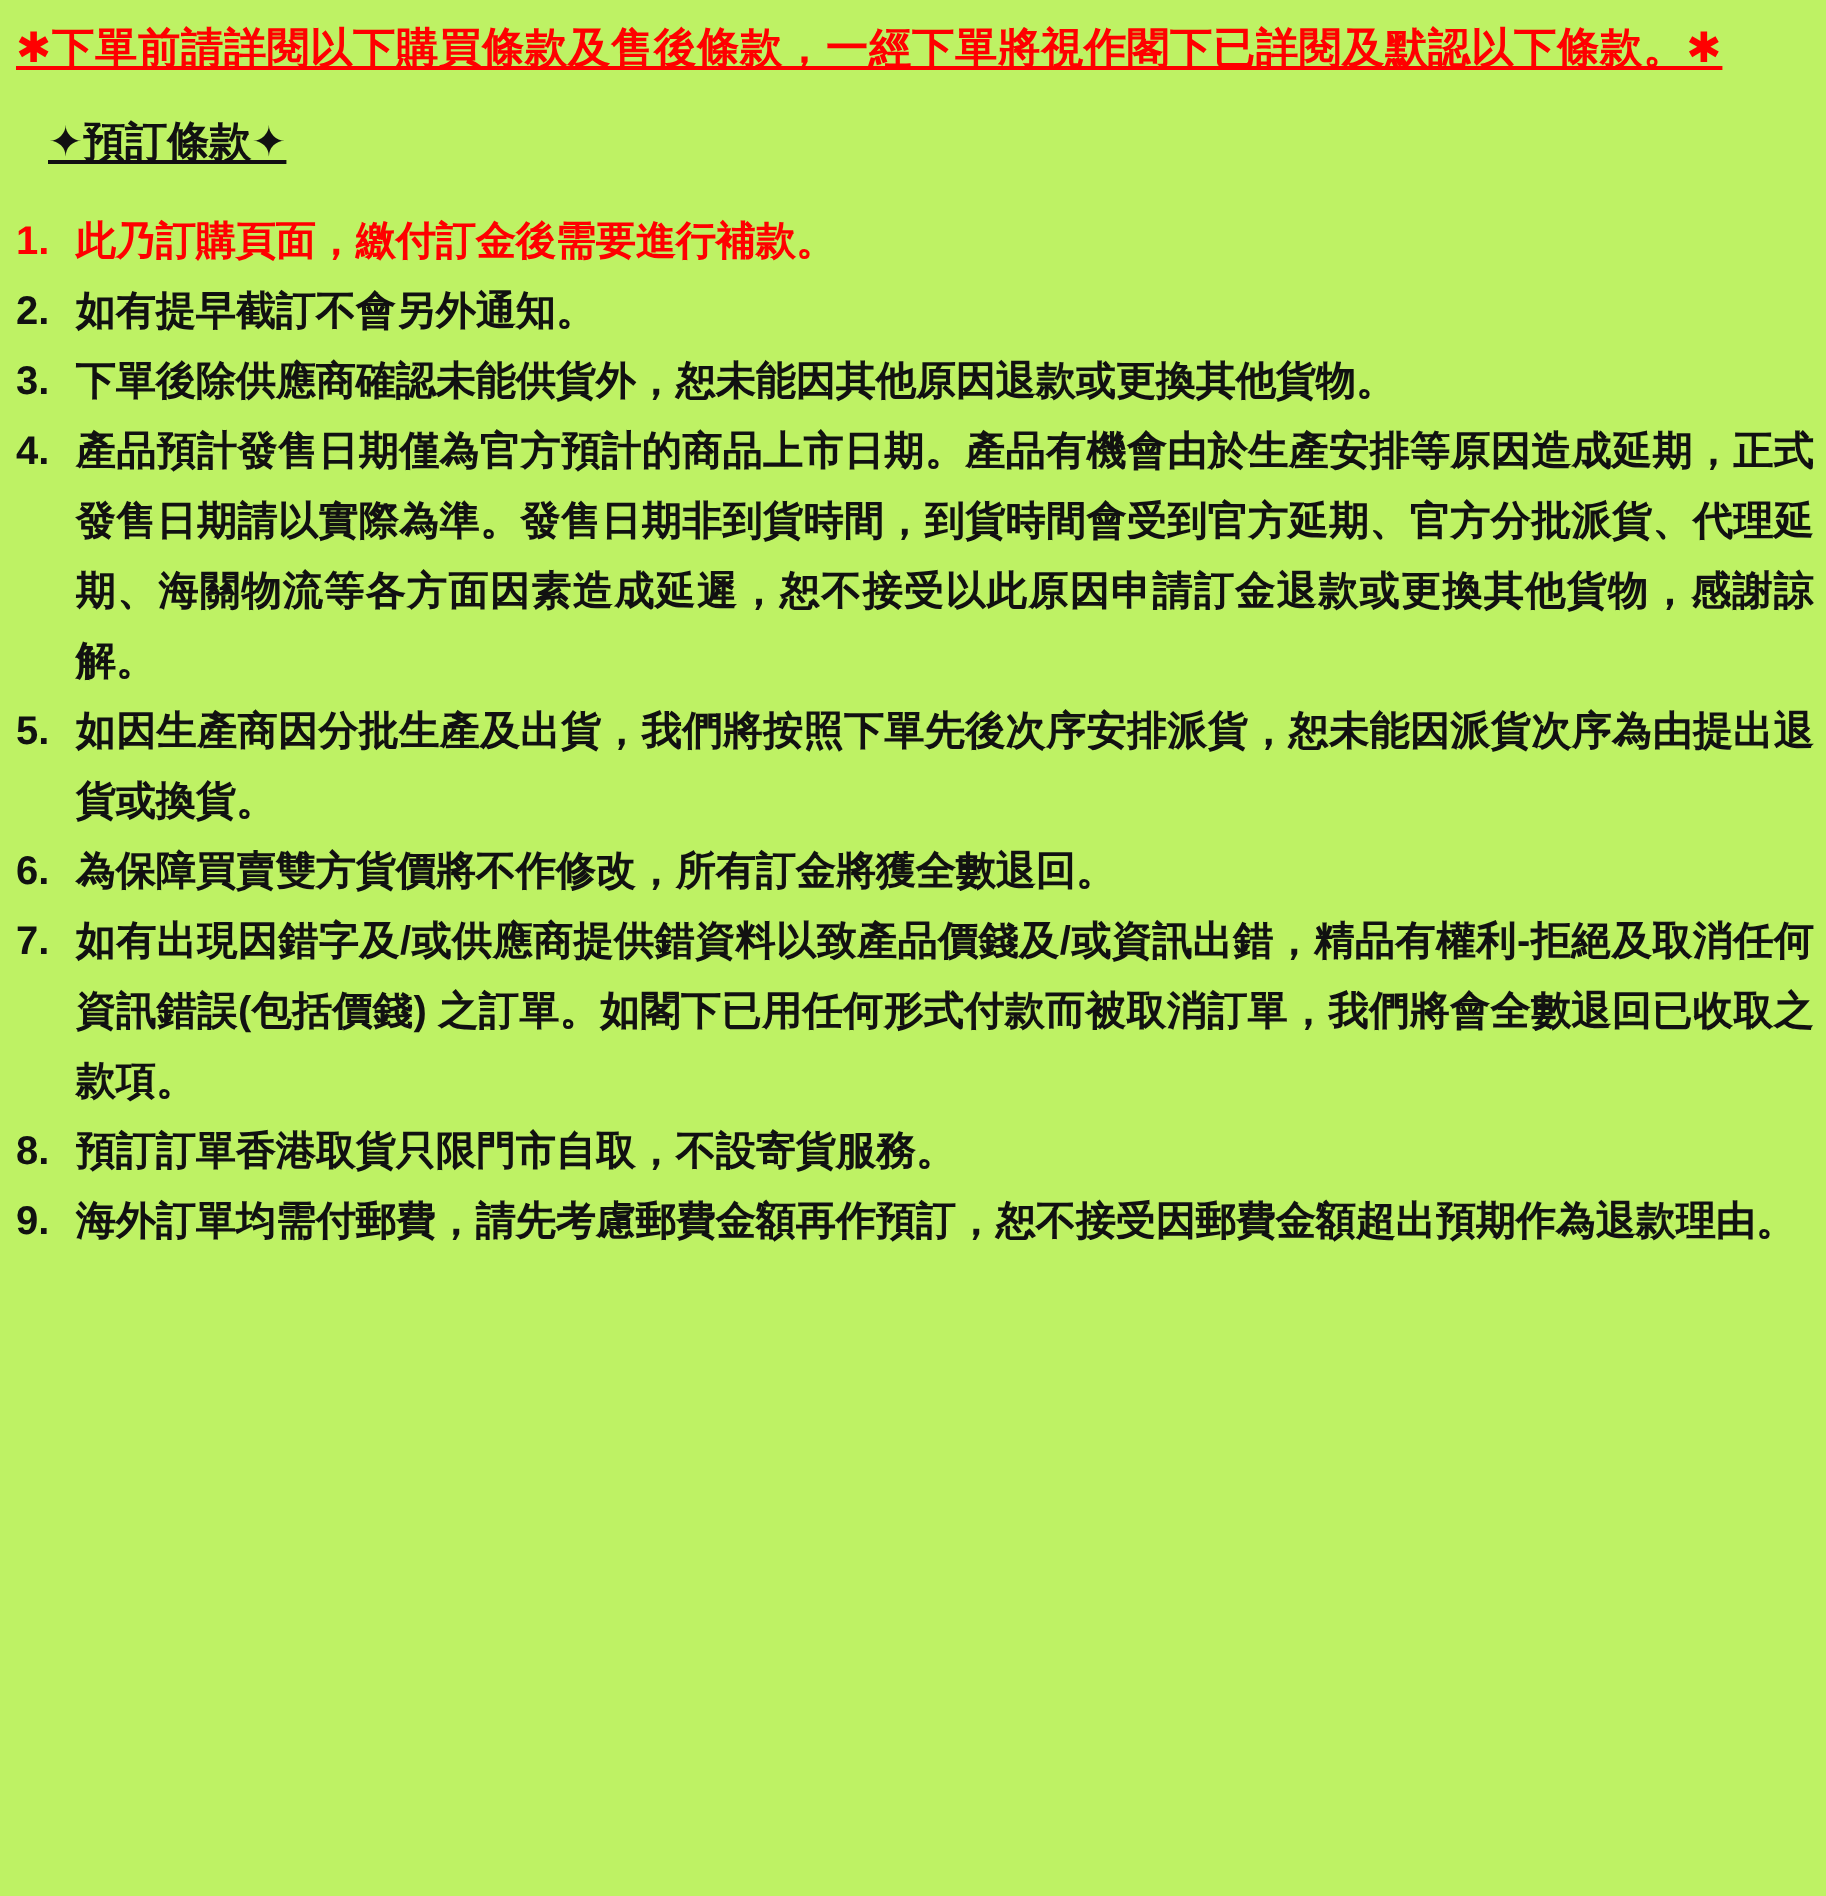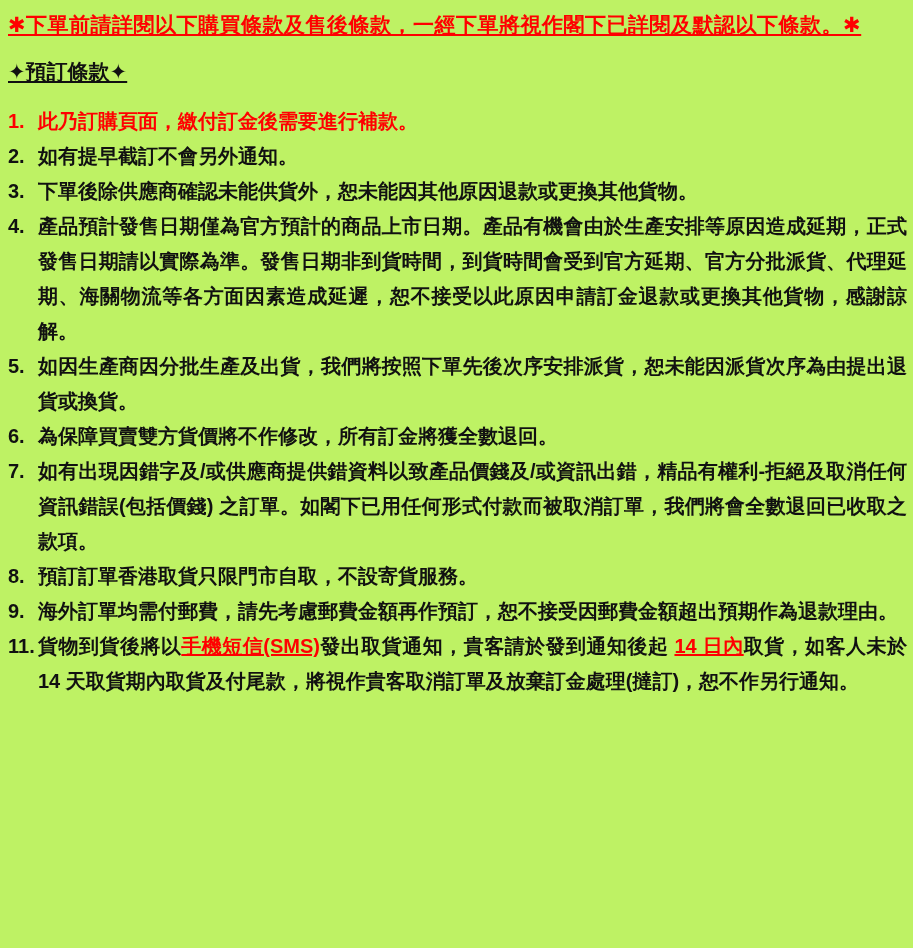--- a/index.html
+++ b/index.html
@@ -25,21 +25,21 @@
     line-height: 30px;
     margin: 2px 0 18px 0;
     letter-spacing: 0.5px;
   }
   .section-title {
     display: inline-block;
     color: #111111;
     text-decoration: underline;
     font-size: 21px;
     line-height: 28px;
-    margin: 0 0 18px 0;
+    margin: 0 0 18px 16px;
     text-align: center;
   }
   .terms-list {
     width: 100%;
   }
   .term {
     display: flex;
     line-height: 35px;
   }
   .term .num {
@@ -104,18 +104,14 @@
         <div class="term-body"><span>如有出現因錯字及/或供應商提供錯資料以致產品價錢及/或資訊出錯，精品有權利-拒絕及取消任何資訊錯誤(包括價錢) 之訂單。如閣下已用任何形式付款而被取消訂單，我們將會全數退回已收取之款項。</span></div>
       </div>
       <div class="term">
         <span class="num">8.</span>
         <div class="term-body"><span>預訂訂單香港取貨只限門市自取，不設寄貨服務。</span></div>
       </div>
       <div class="term">
         <span class="num">9.</span>
         <div class="term-body"><span>海外訂單均需付郵費，請先考慮郵費金額再作預訂，恕不接受因郵費金額超出預期作為退款理由。</span></div>
       </div>
-      <div class="term">
-        <span class="num">11.</span>
-        <div class="term-body"><span>貨物到貨後將以</span><span class="red-underline">手機短信(SMS)</span><span>發出取貨通知，貴客請於發到通知後起 </span><span class="red-underline">14 日內</span><span>取貨，如客人未於 14 天取貨期內取貨及付尾款，將視作貴客取消訂單及放棄訂金處理(撻訂)，恕不作另行通知。</span></div>
-      </div>
     </div>
 </div>
 
 </body></html>

